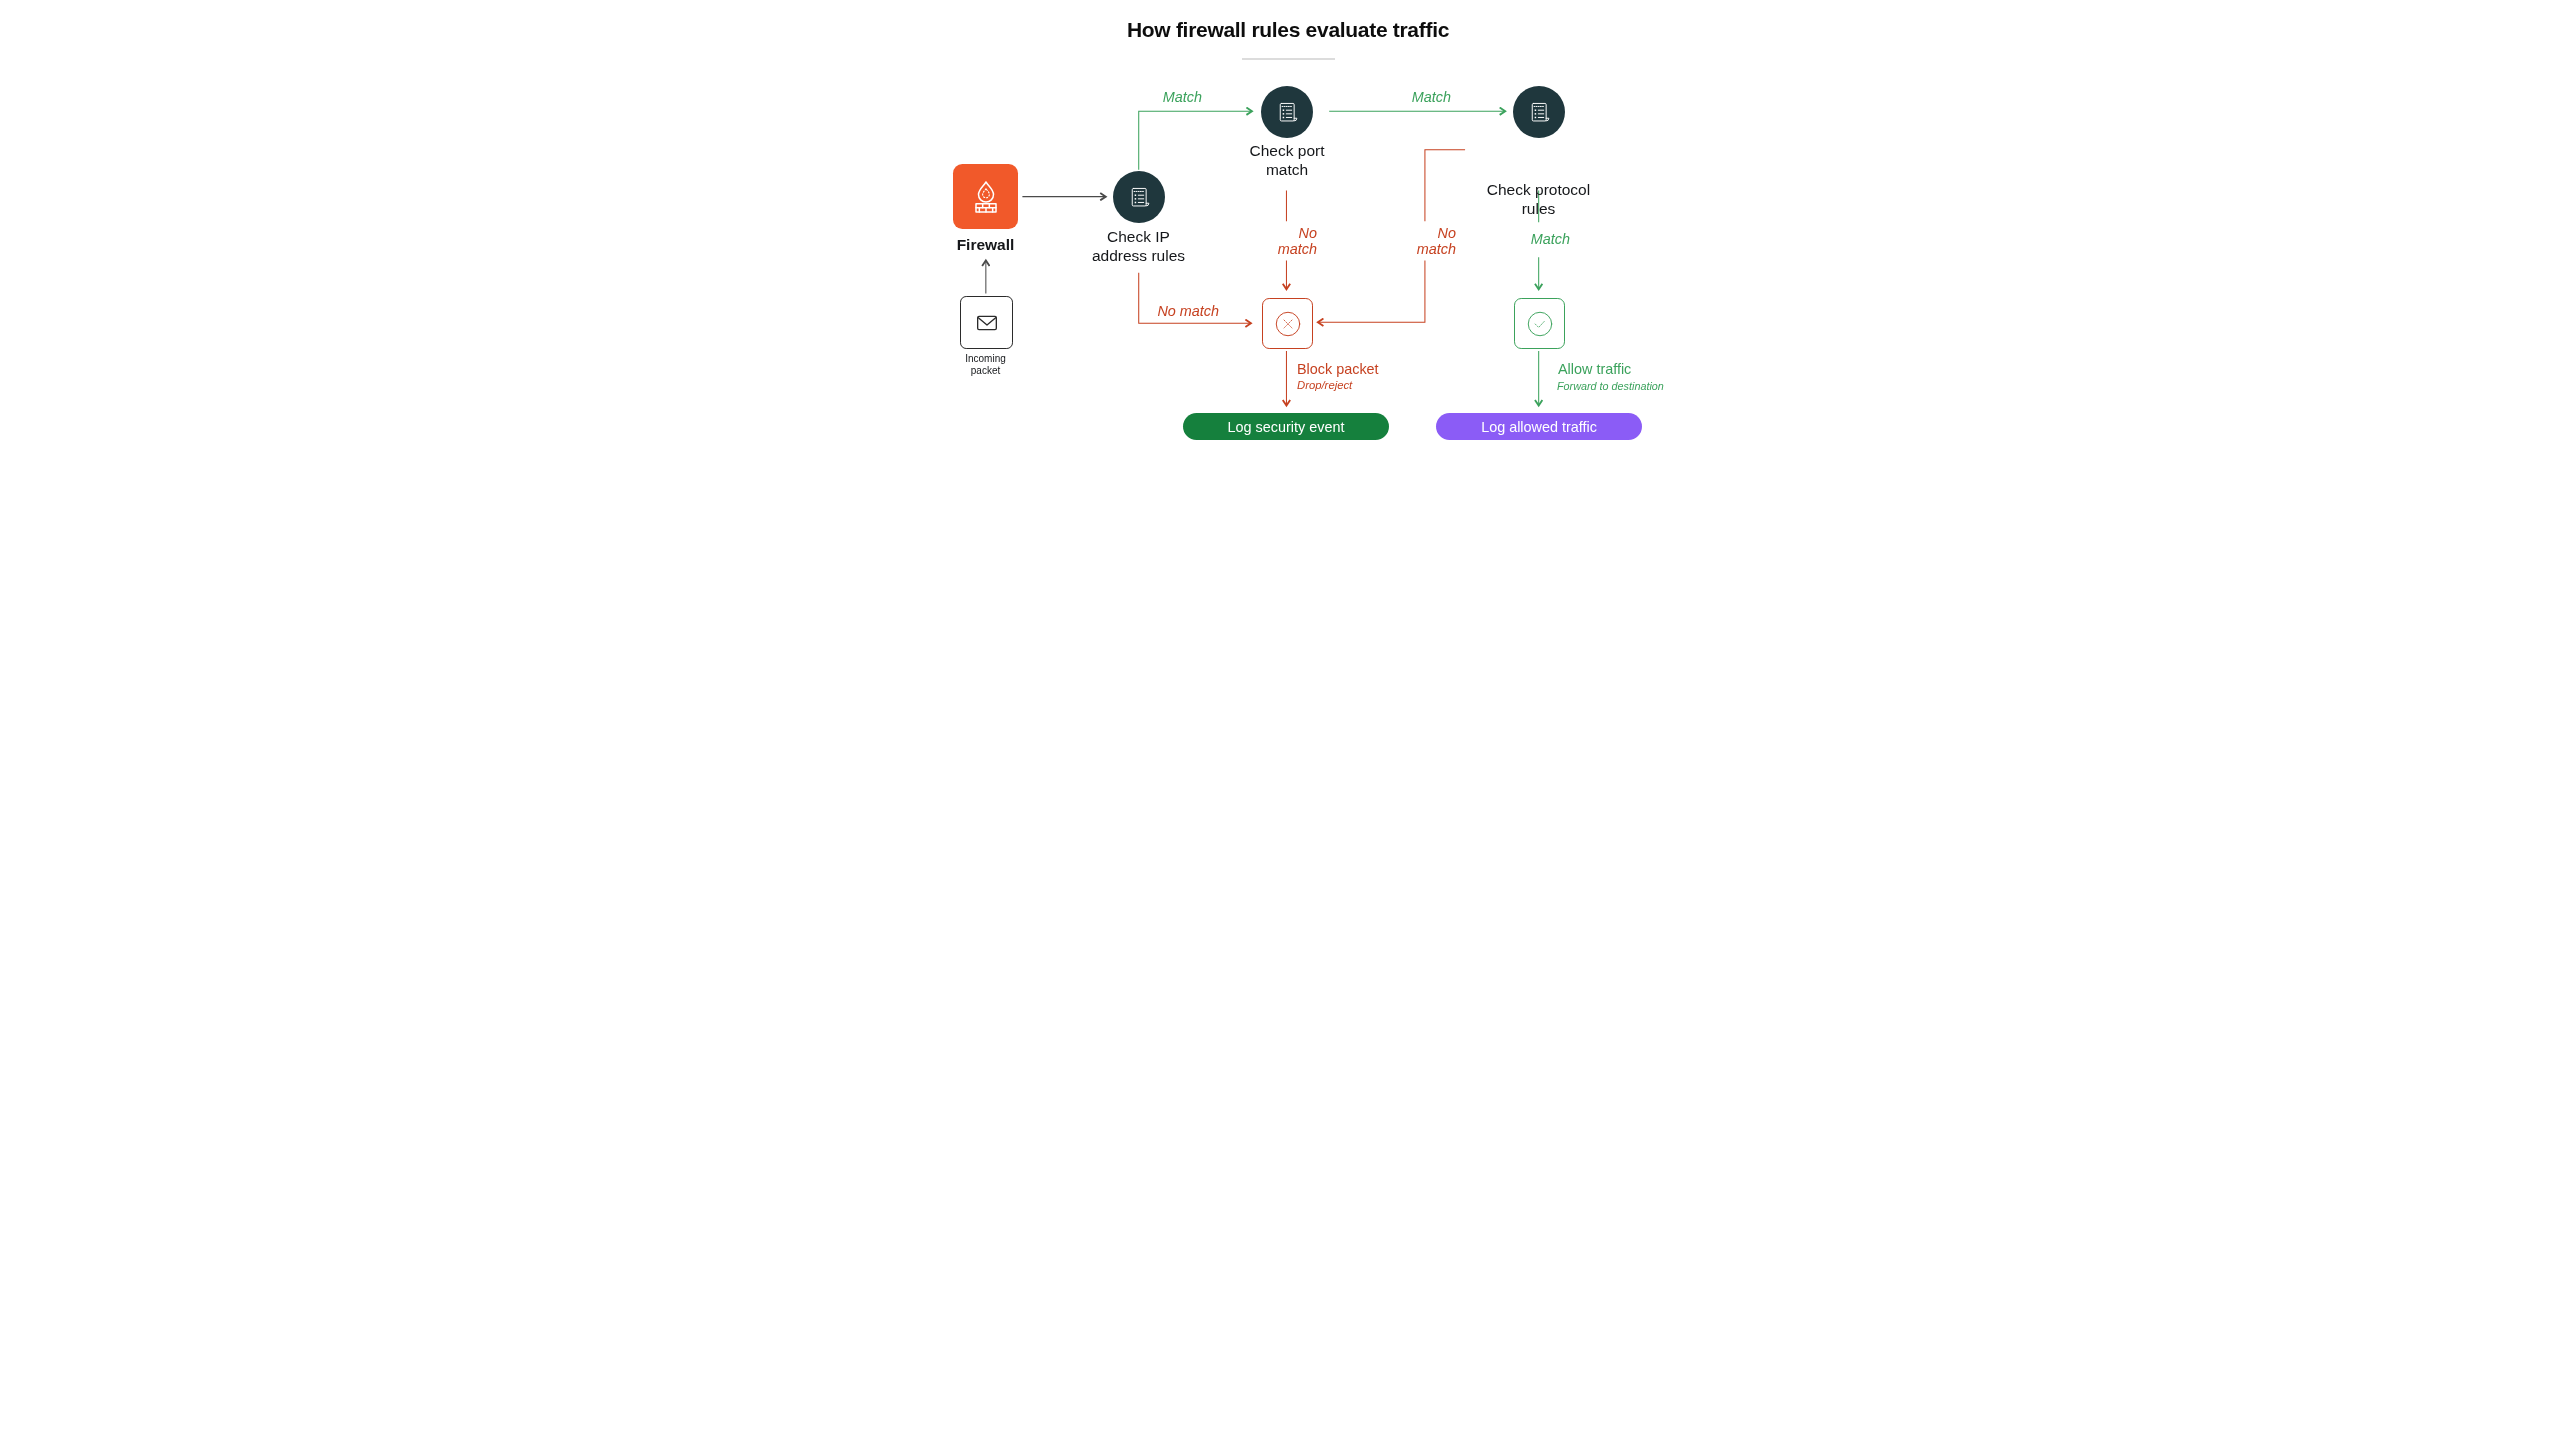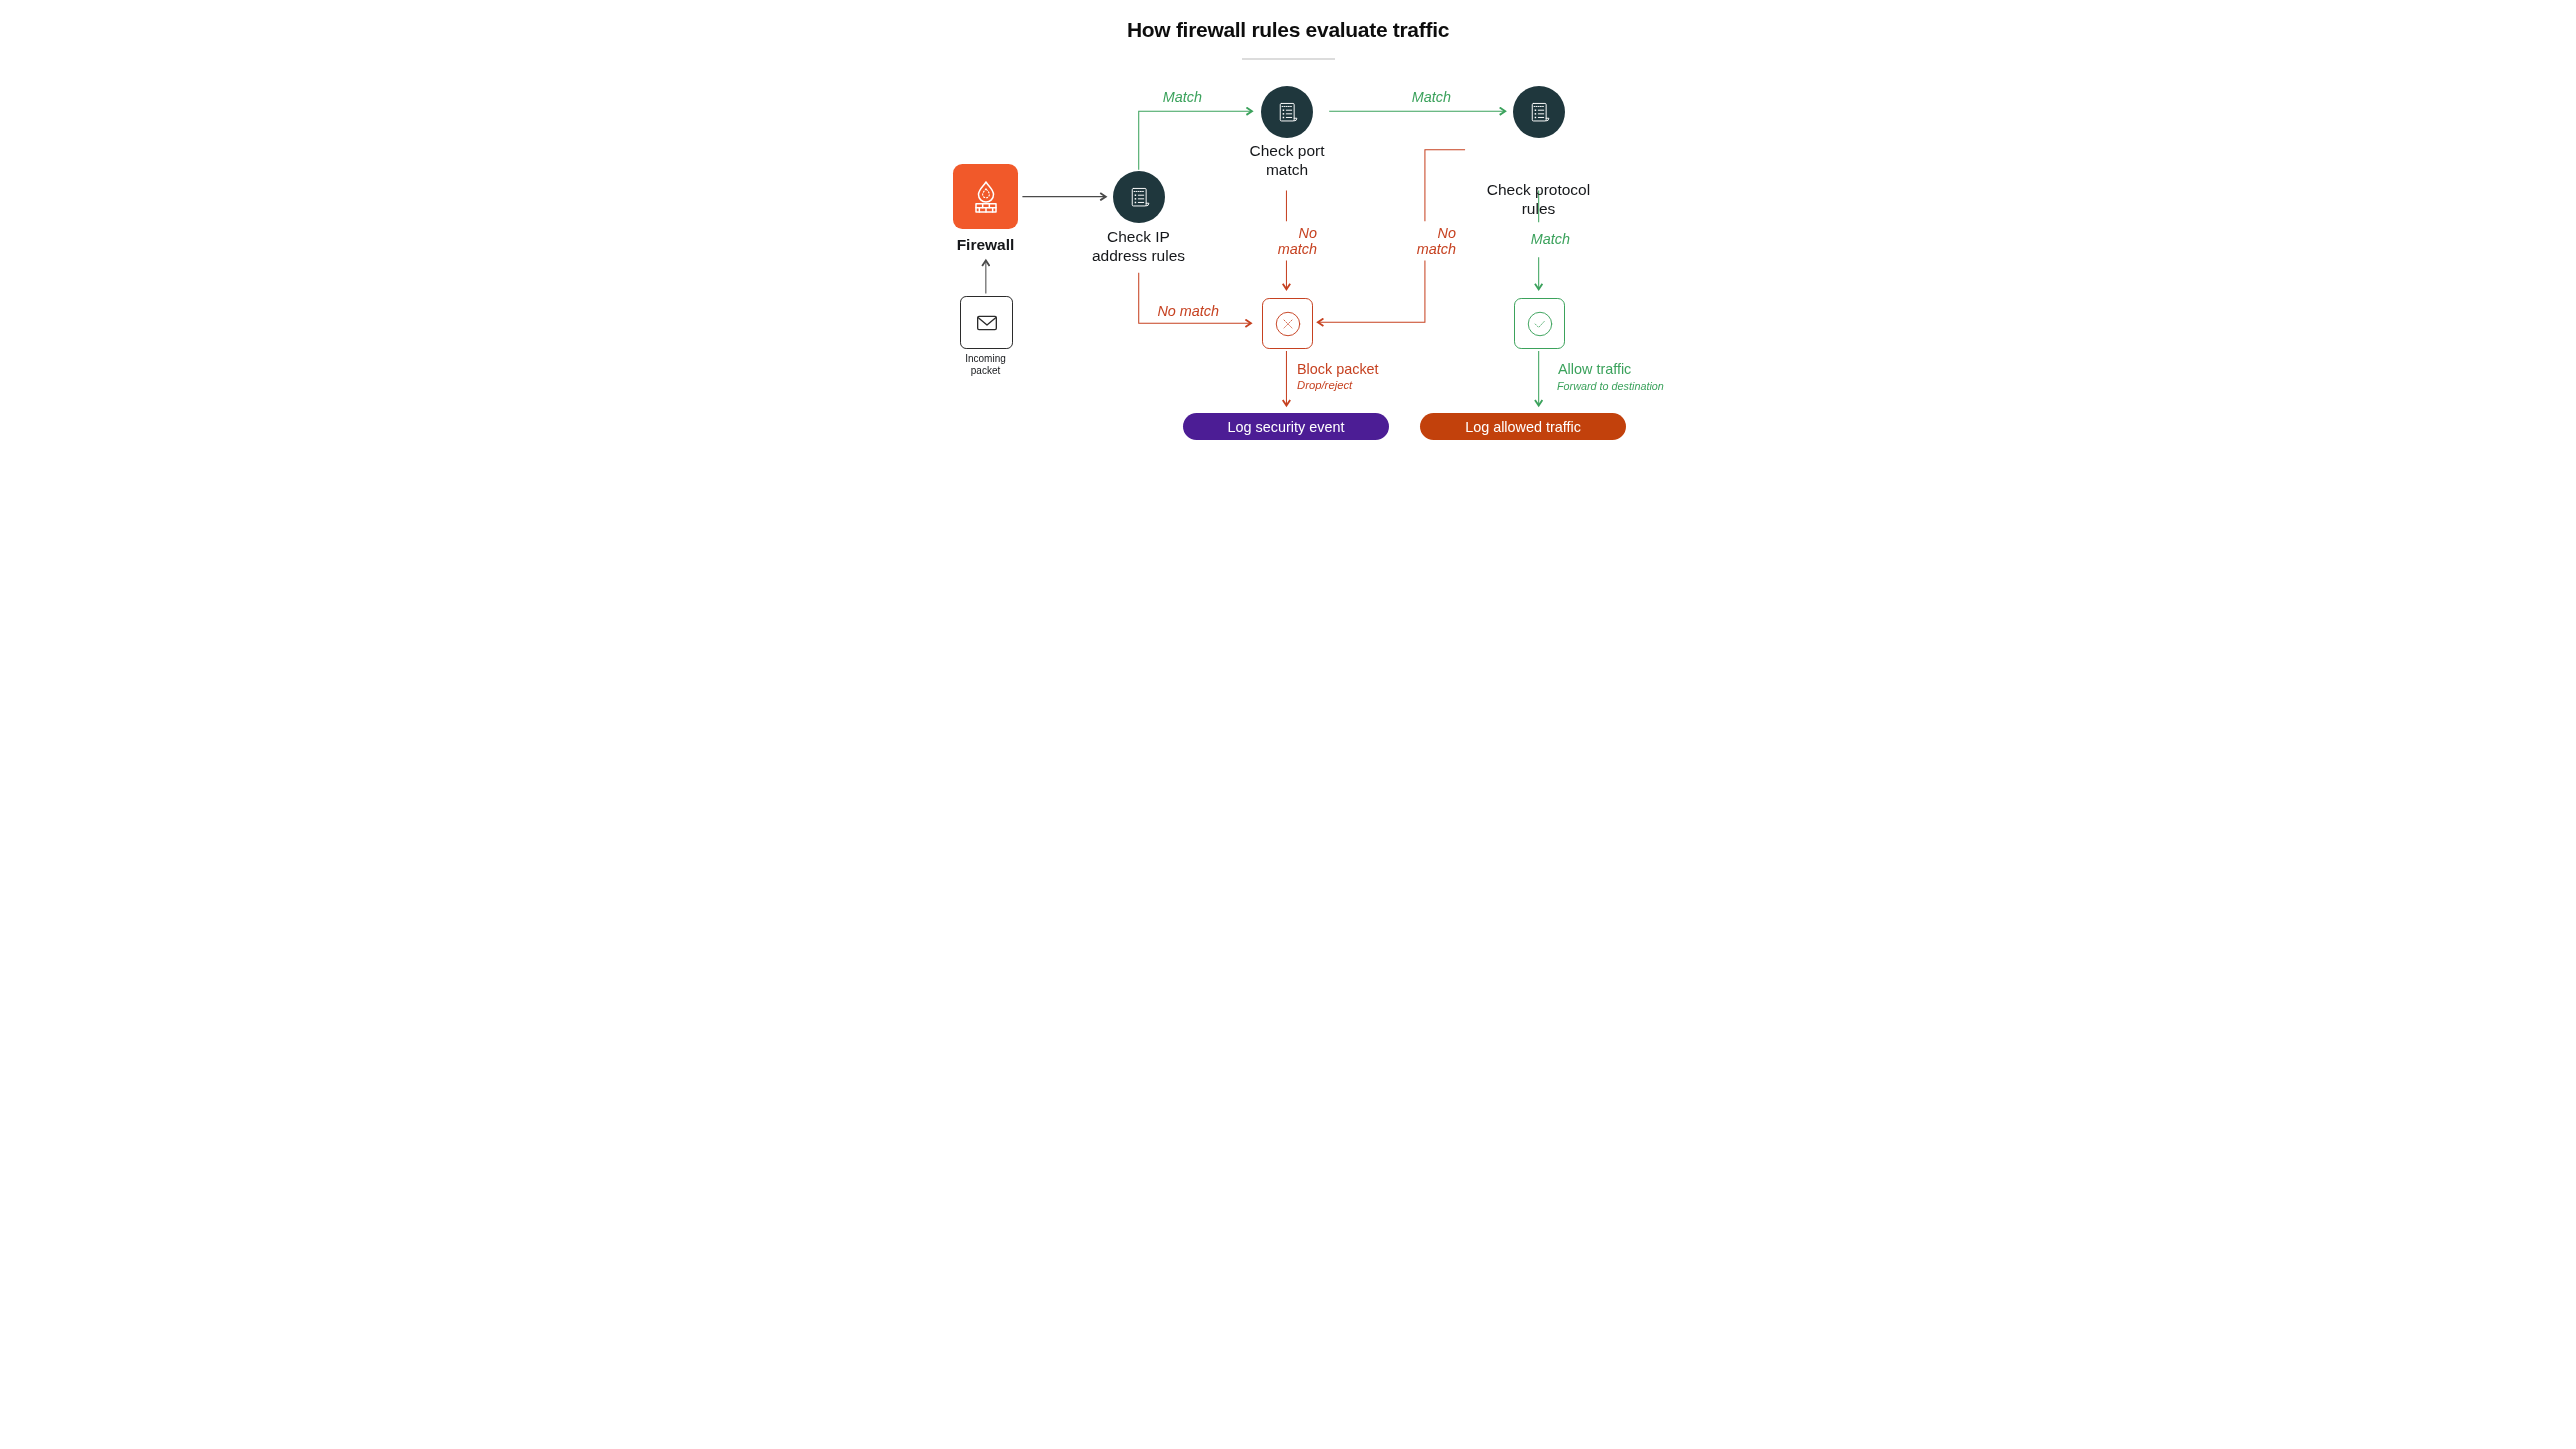--- a/index.html
+++ b/index.html
@@ -140,22 +140,22 @@
     position: absolute;
     width: 206px;
     height: 27px;
     border-radius: 14px;
     display: flex;
     align-items: center;
     justify-content: center;
     color: #ffffff;
     font-size: 14.4px;
   }
-  .pill-security { left: 299px;  top: 413px; background: #4c1d95; }
-  .pill-allowed  { left: 536px; top: 413px; background: #c2410c; }
+  .pill-security { left: 299px;  top: 413px; background: #15803d; }
+  .pill-allowed  { left: 552px; top: 413px; background: #8b5cf6; }
 </style>
 </head>
 <body>
 
 <div class="stage">
 
   <h1 class="title">How firewall rules evaluate traffic</h1>
   <div class="title-underline"></div>
 
   <svg class="overlay" viewBox="0 0 1568 882" aria-hidden="true">

